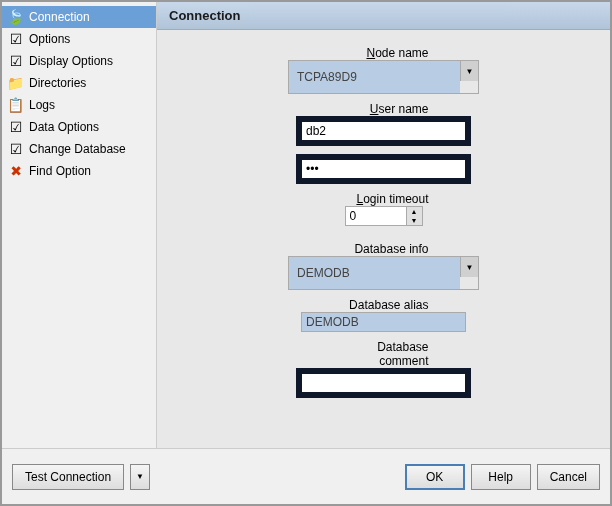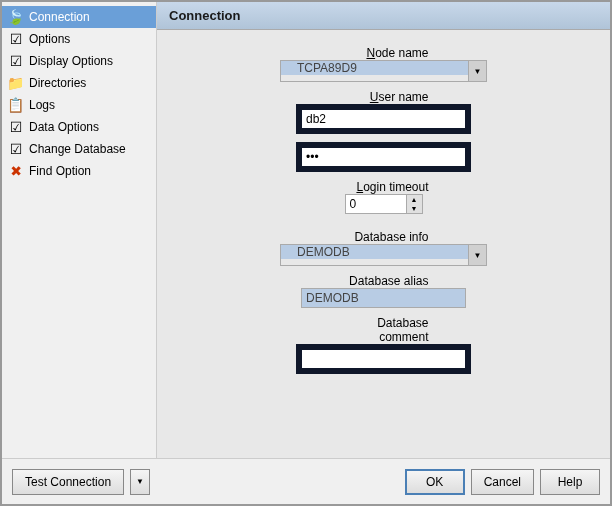--- a/index.html
+++ b/index.html
@@ -139,24 +139,24 @@
     .input-with-dropdown {
       flex: 1;
       display: flex;
       border: 1px solid #aaa;
     }
 
     .input-with-dropdown input {
       flex: 1;
       border: none;
       background: #b8cce4;
-      padding: 2px 16px;
+      padding: 2px 8px;
       font-size: 12px;
       outline: none;
-      height: 14px;
+      height: 32px;
     }
 
     .spinner-wrapper {
       display: flex;
       border: 1px solid #aaa;
       background: white;
     }
 
     .spinner-input {
       width: 60px;
@@ -191,21 +191,21 @@
       height: 8px;
     }
 
     .bottom-bar {
       border-top: 1px solid #ccc;
       background: #f0f0f0;
       padding: 6px 10px;
       display: flex;
       align-items: center;
       gap: 6px;
-      height: 46px;
+      height: 56px;
     }
 
     .btn {
       height: 26px;
       padding: 0 12px;
       border: 1px solid #888;
       background: linear-gradient(to bottom, #f5f5f5, #ddd);
       cursor: pointer;
       font-size: 12px;
       display: flex;
@@ -358,16 +358,16 @@
     </div>
   </div>
 
   <div class="bottom-bar">
     <button class="btn">Test Connection</button>
     <div class="btn-load">
       <div class="btn-load-arrow">▼</div>
     </div>
     <div class="spacer"></div>
     <button class="btn btn-ok" style="border:2px solid #4a7fb5;">OK</button>
+    <button class="btn btn-help">Help</button>
     <button class="btn btn-cancel">Cancel</button>
-    <button class="btn btn-help">Help</button>
   </div>
 </div>
 
 </body></html>

